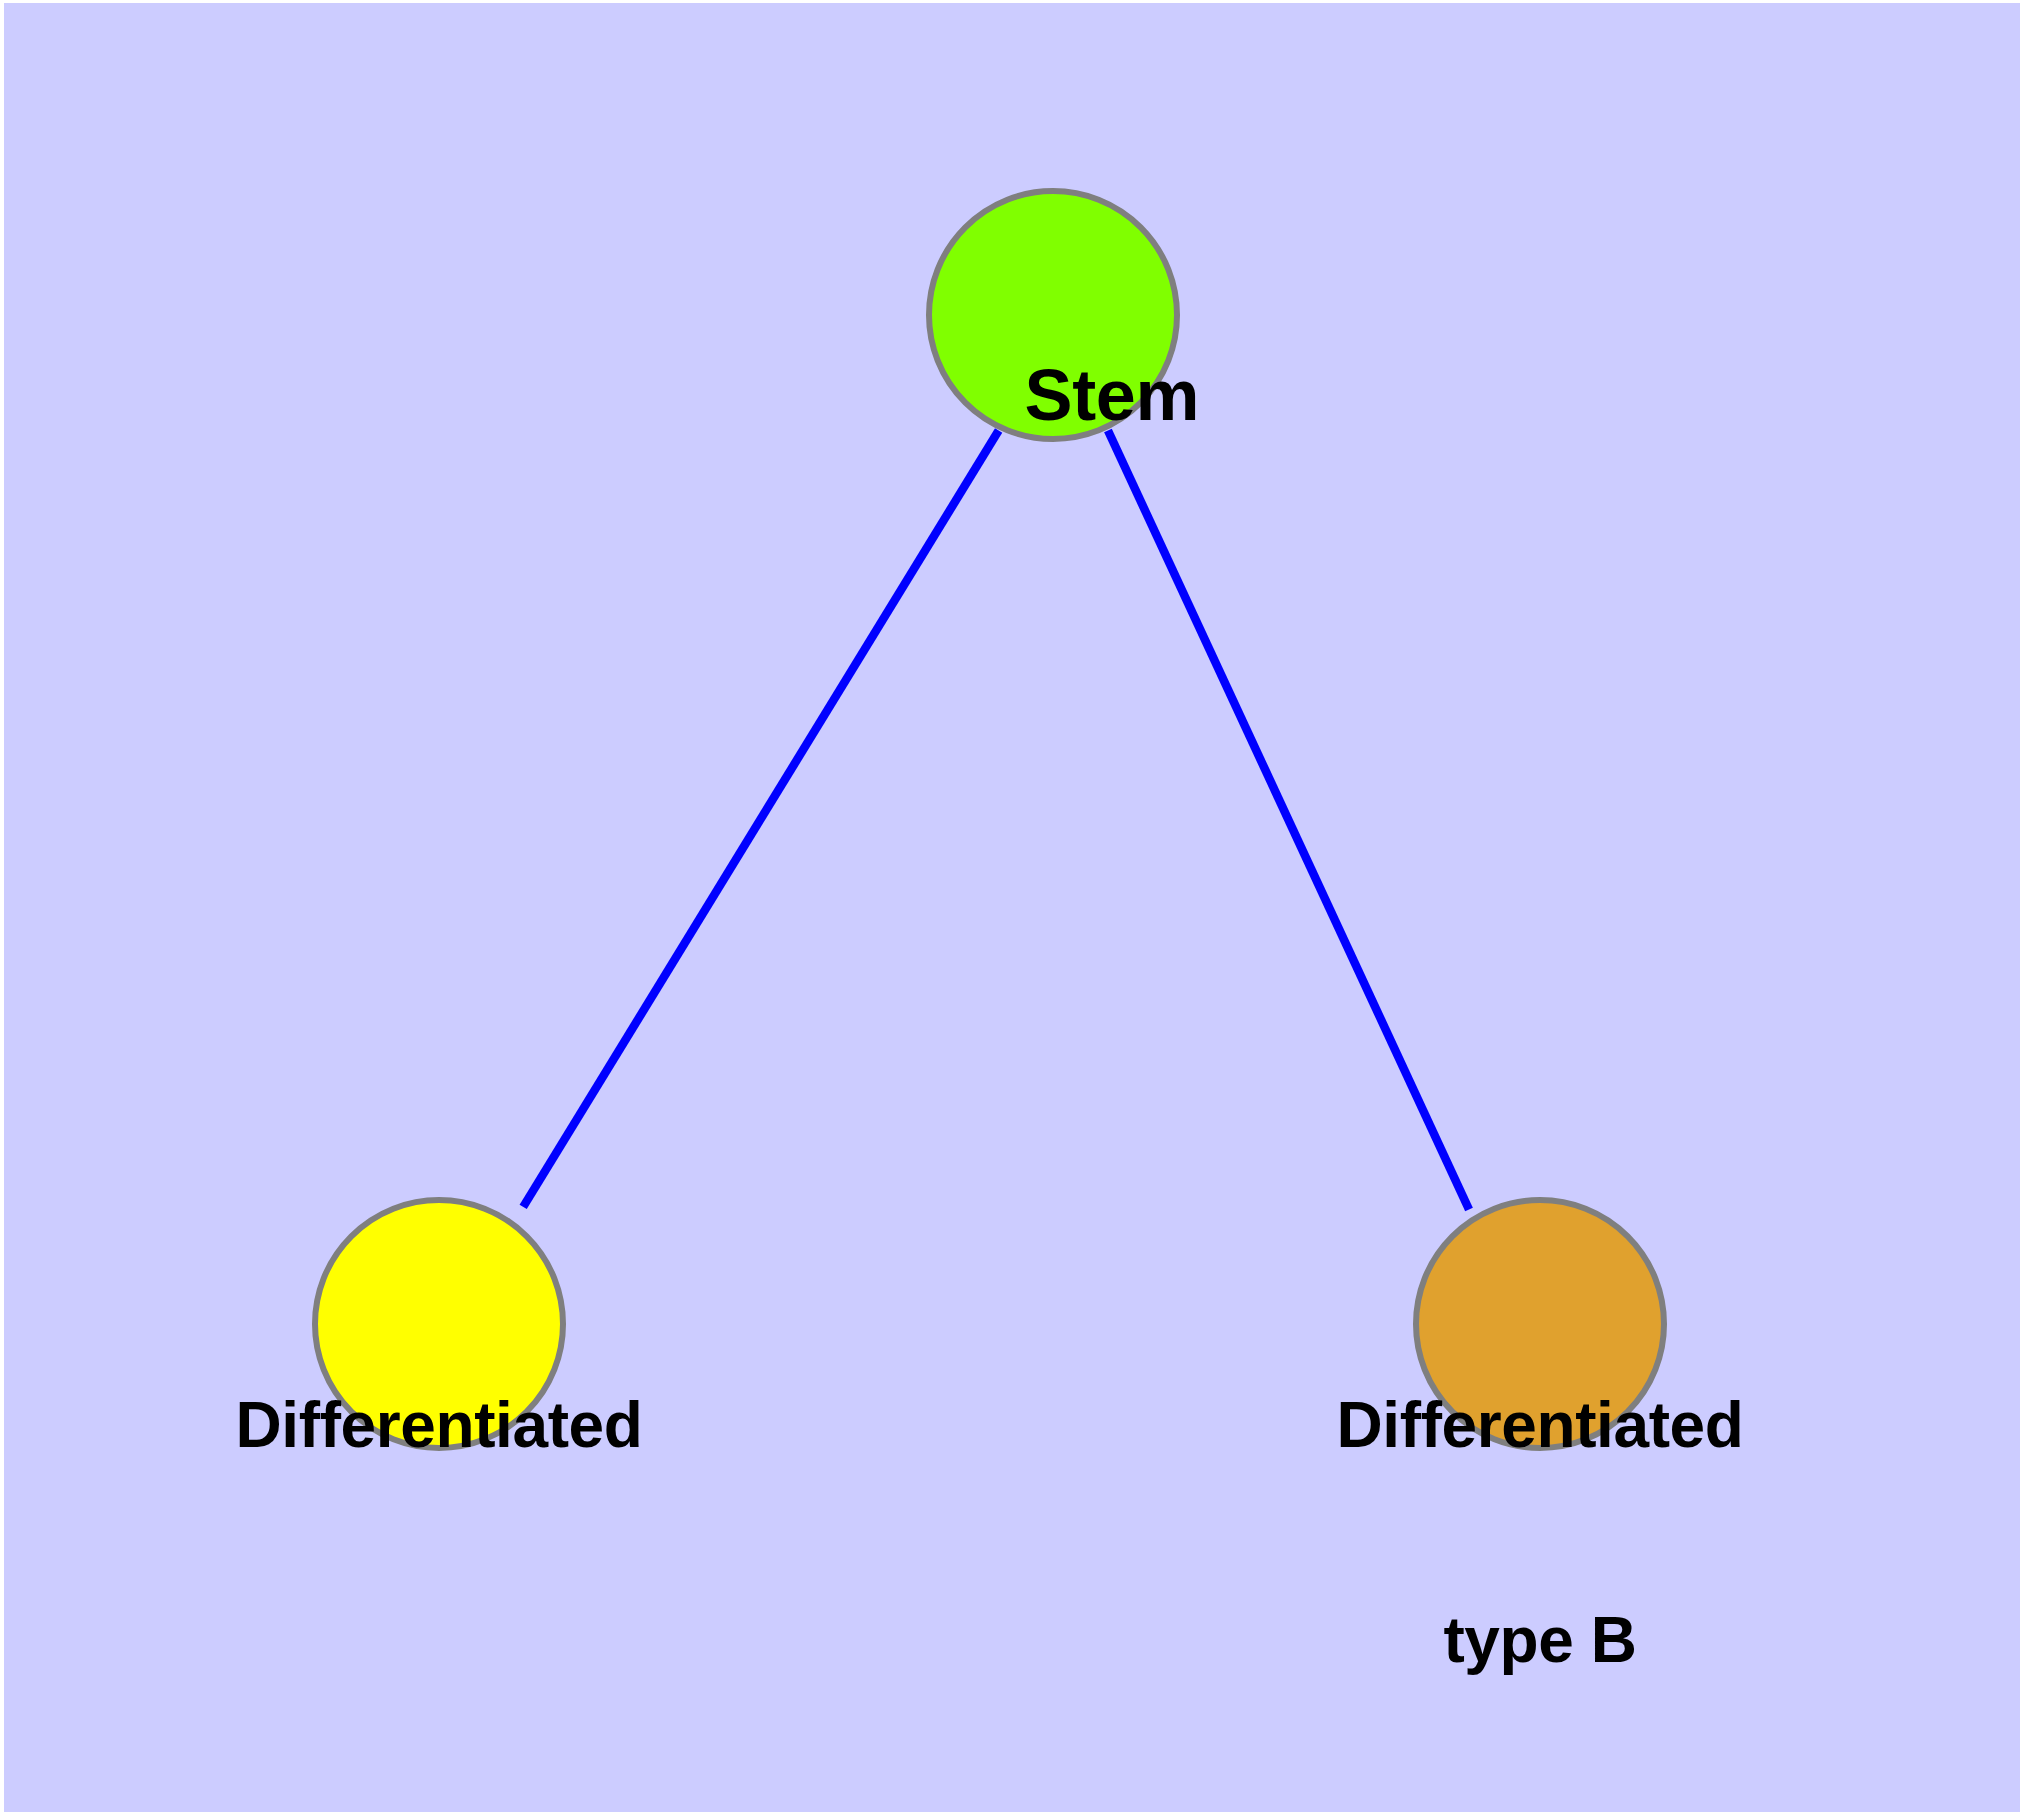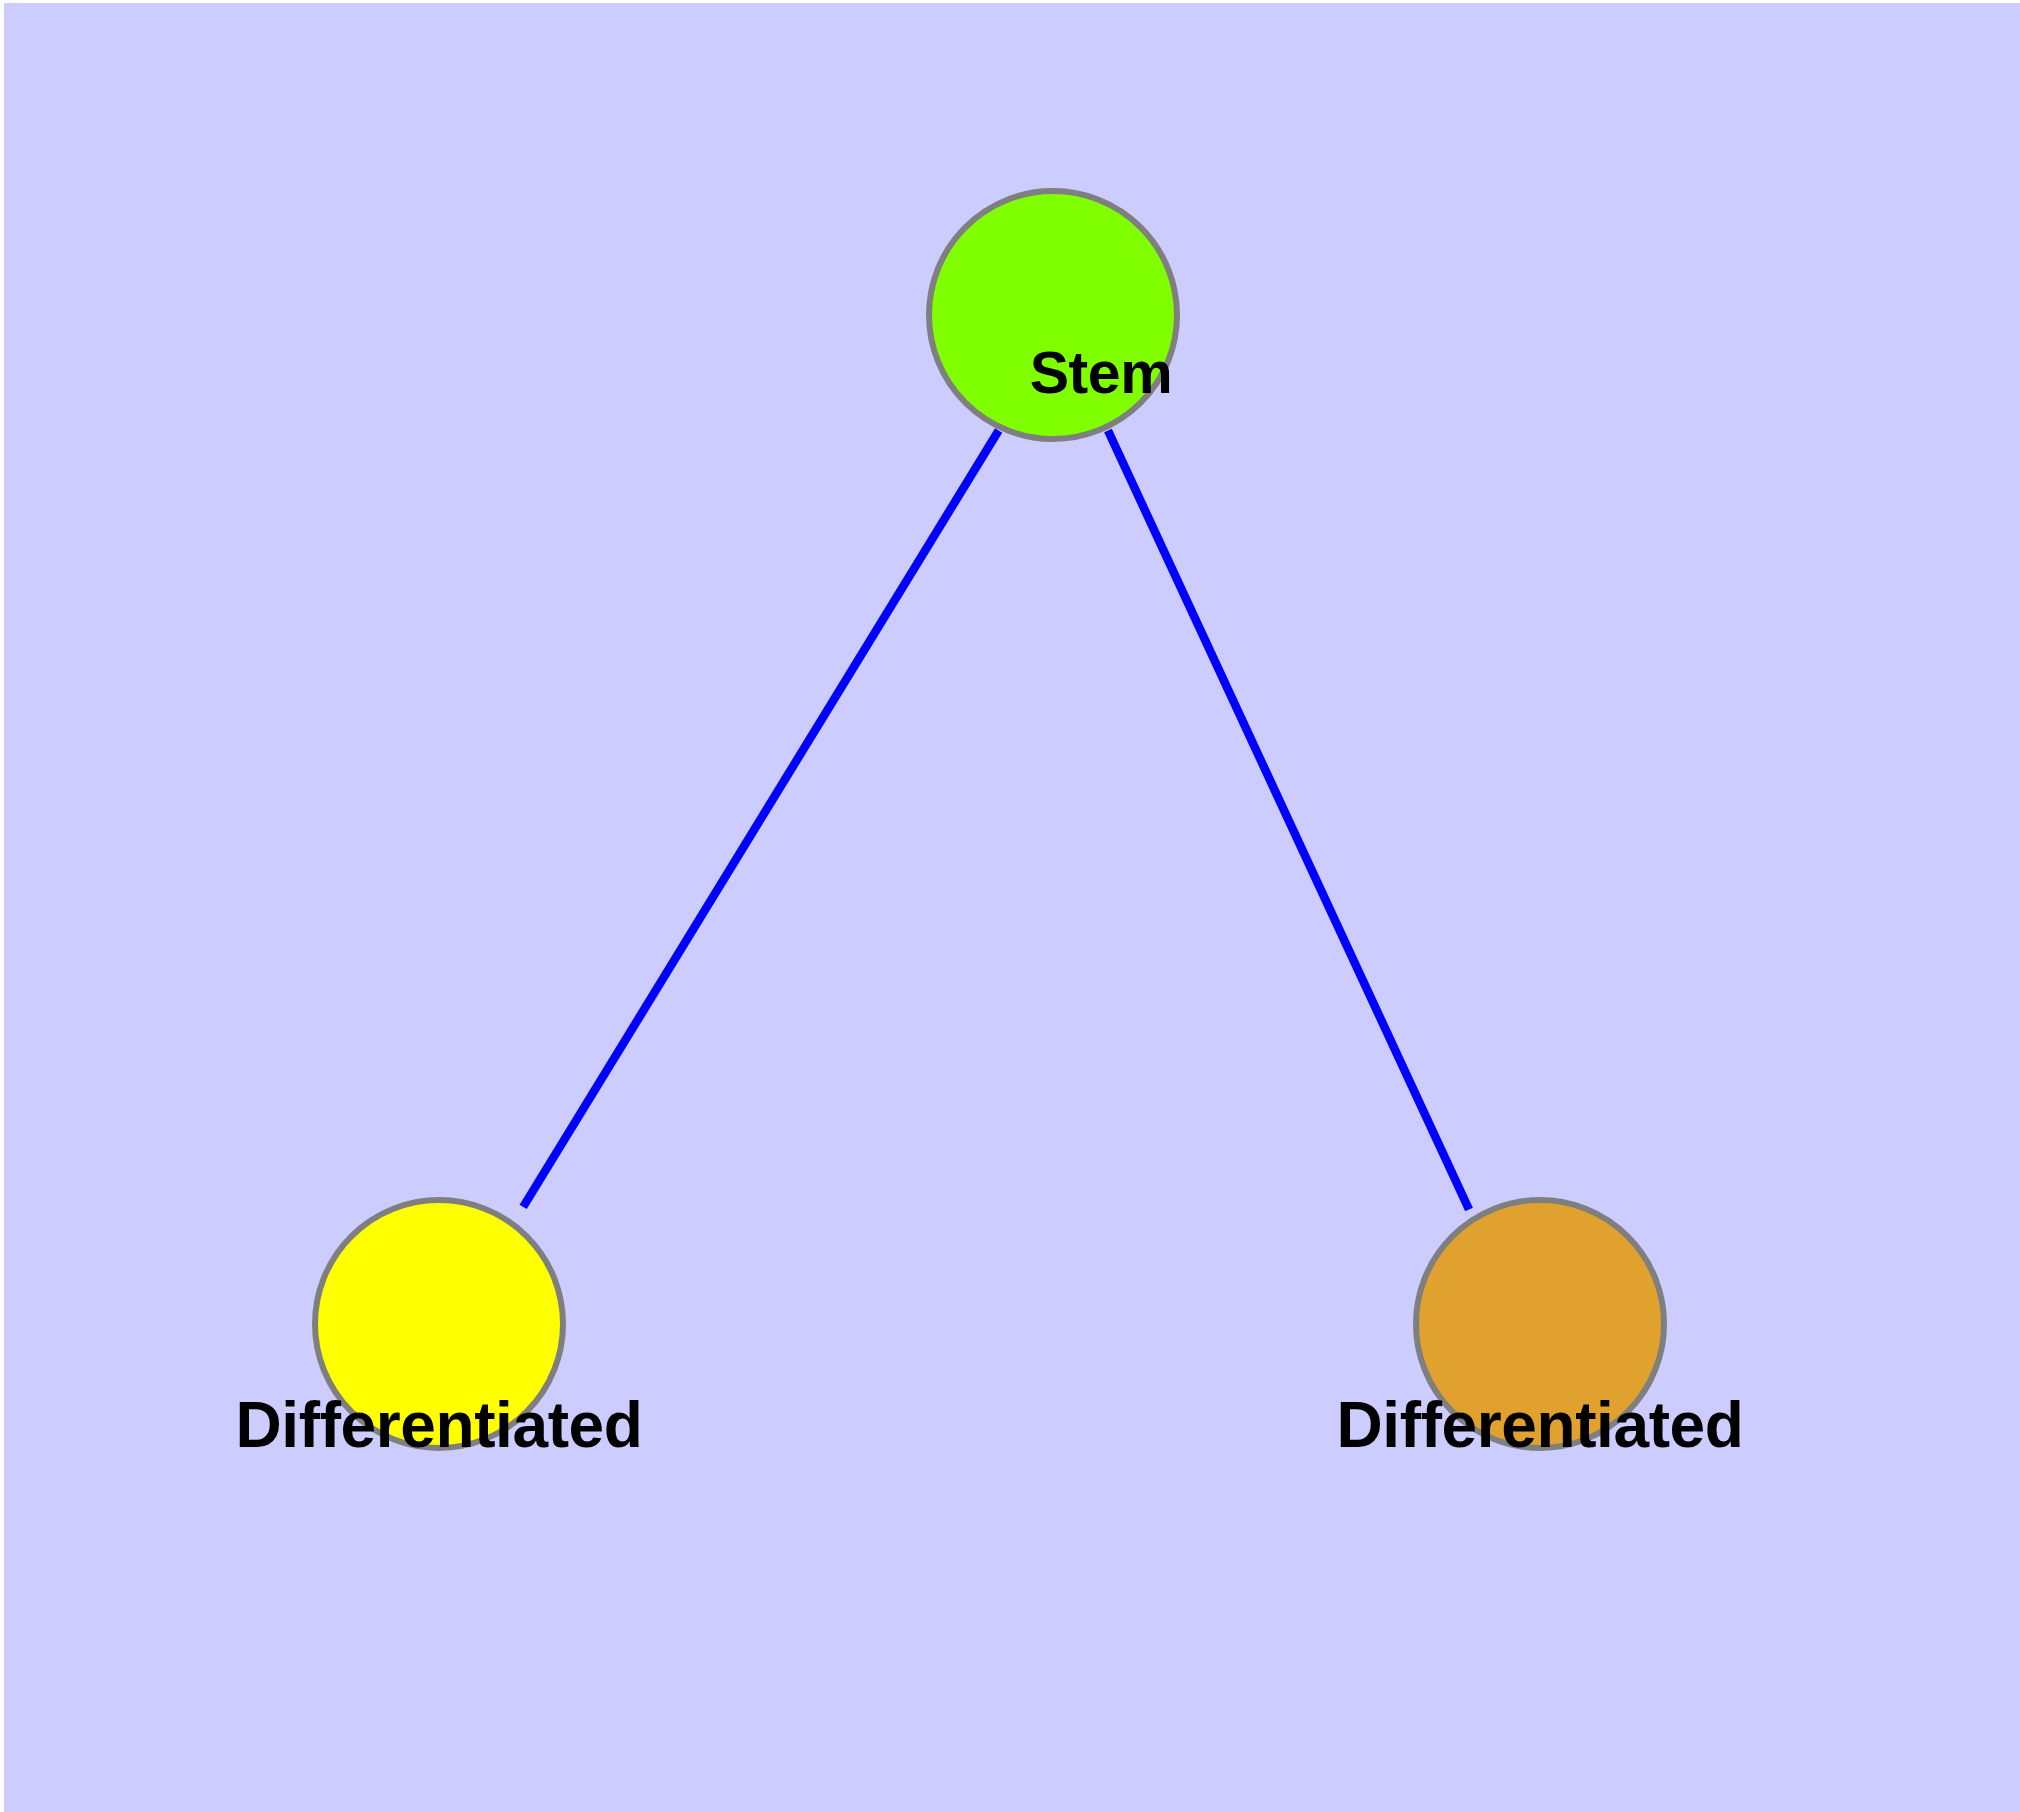--- a/index.html
+++ b/index.html
@@ -60,35 +60,36 @@
   <div id="plot-area"></div>
 
   <svg id="graph-svg" viewBox="0 0 2384 2138" xmlns="http://www.w3.org/2000/svg">
     <line x1="1178" y1="508" x2="617" y2="1424" stroke="#0000ff" stroke-width="10" stroke-linecap="butt"></line>
     <line x1="1307" y1="508" x2="1733" y2="1427" stroke="#0000ff" stroke-width="10" stroke-linecap="butt"></line>
   </svg>
 
   <div class="node-group" style="left:1053px; top:315px;">
     <div class="node-circle" style="left:-127px; top:-127px; width:254px; height:254px;
                 background:#80ff00; border:6px solid #7f7f7f;"></div>
-    <div class="node-label" style="left:-424px; top:-41px; width:848px; font-size:59px;">
+    <div class="node-label" style="left:-424px; top:-41px; width:848px; font-size:72px;">
       <span>Stem</span>
     </div>
   </div>
 
   <div class="node-group" style="left:439px; top:1324px;">
     <div class="node-circle" style="left:-127px; top:-127px; width:254px; height:254px;
                 background:#ffff00; border:6px solid #7f7f7f;"></div>
     <div class="node-label" style="left:-424px; top:-77px; width:848px; font-size:64px;">
       <div>Differentiated</div>
     </div>
   </div>
 
   <div class="node-group" style="left:1540px; top:1324px;">
     <div class="node-circle" style="left:-127px; top:-127px; width:254px; height:254px;
                 background:#e0a12e; border:6px solid #7f7f7f;"></div>
     <div class="node-label" style="left:-424px; top:-77px; width:848px; font-size:64px;">
       <div>Differentiated</div>
+      <div>type B</div>
     </div>
   </div>
 
 </div>
 
 
 </body></html>

